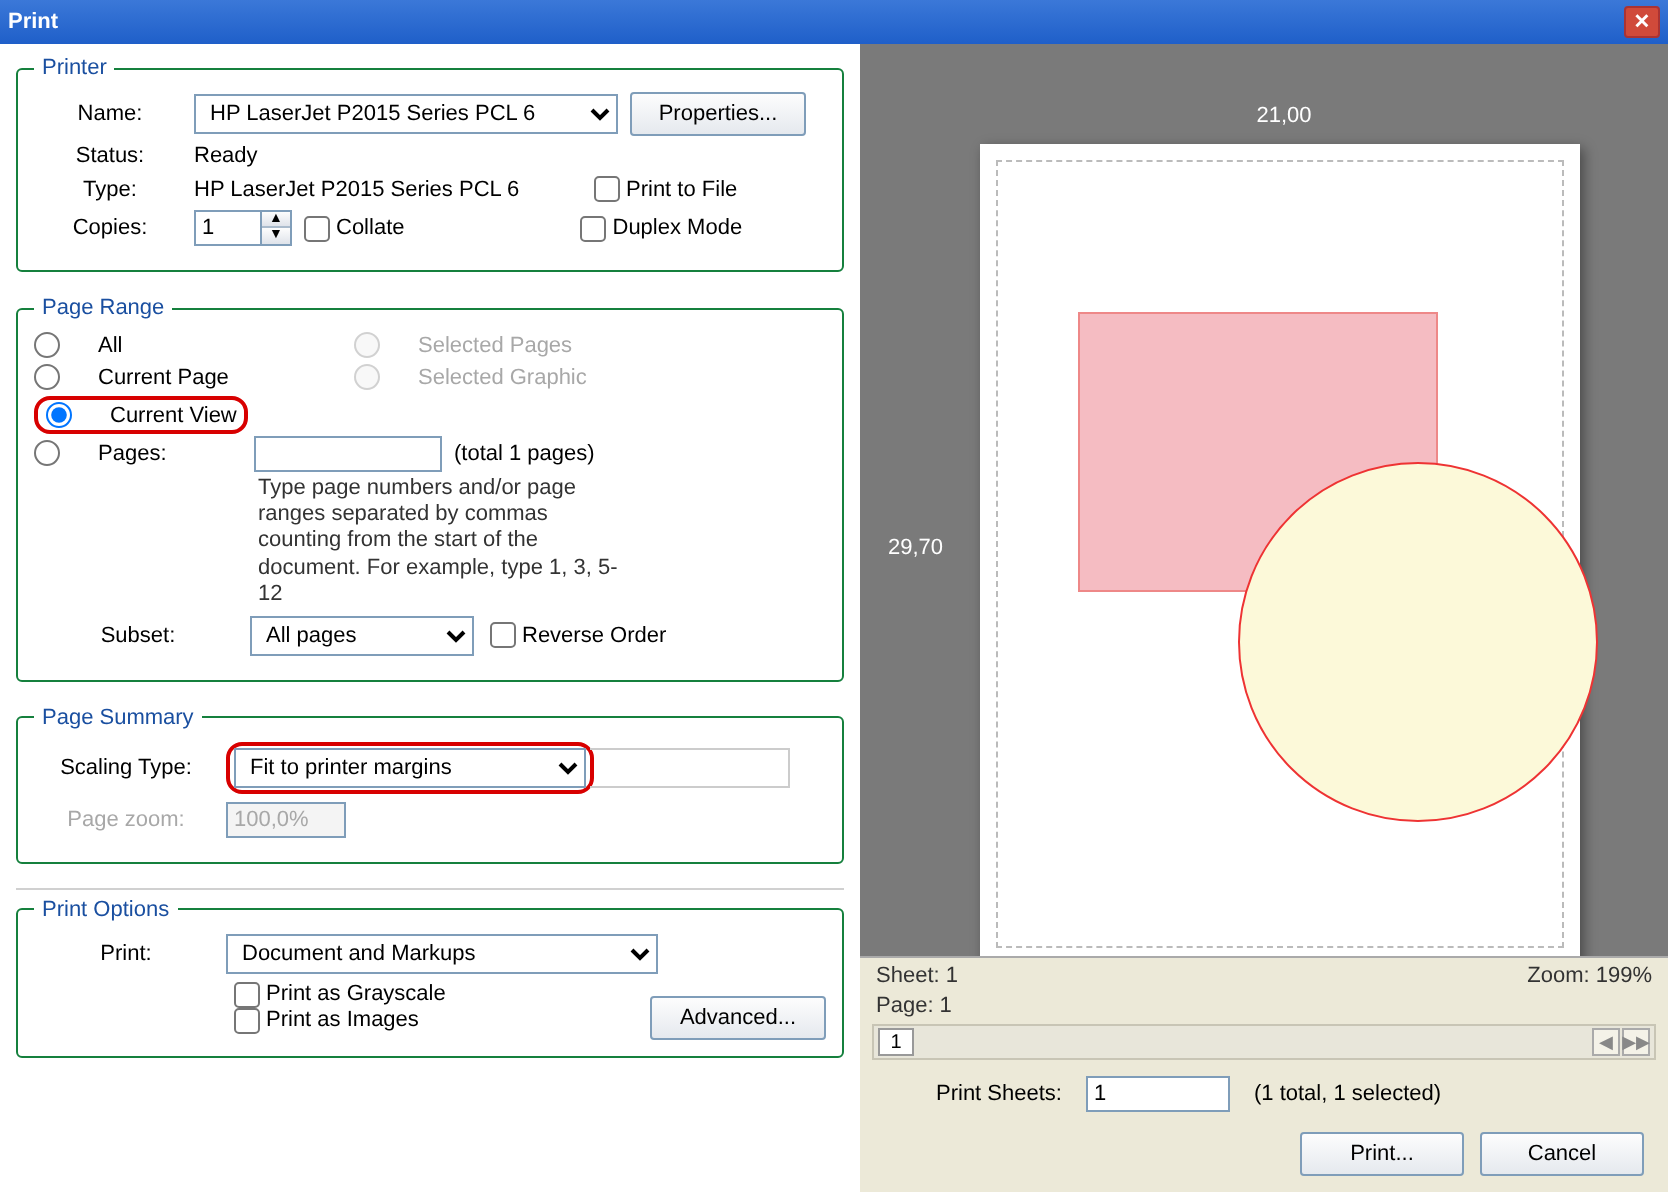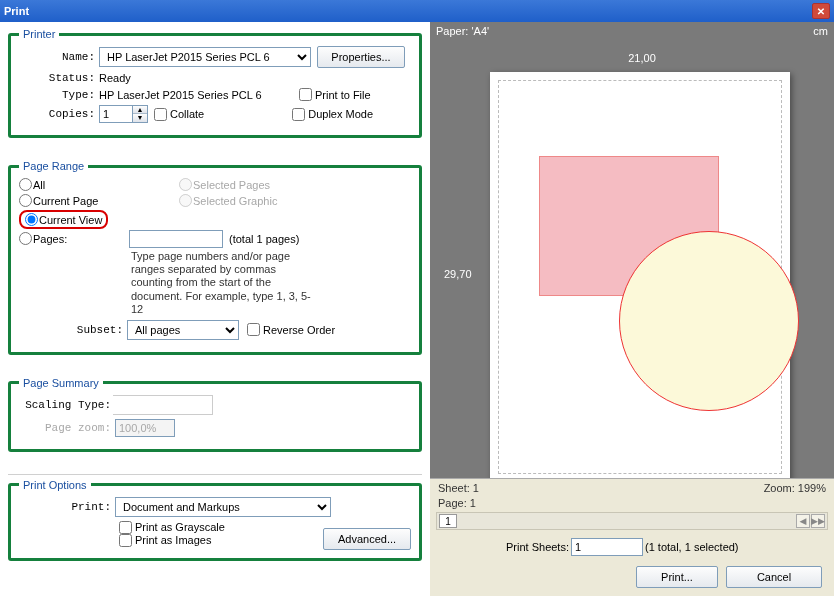--- a/index.html
+++ b/index.html
@@ -6,36 +6,36 @@
 body { background: #fff; width: 834px; height: 596px; overflow: hidden; }
 
 .titlebar { height: 22px; background: linear-gradient(#3b78d8,#1f5fc9); display: flex; align-items: center; padding: 4px 4px; color: #fff; font-weight: bold; }
 .titlebar .title { flex: 1; }
 .close-btn { width: 18px; height: 16px; background: #d04a3a; border: 1px solid #a33; display: flex; align-items: center; justify-content: center; color: #fff; font-size: 10px; cursor: pointer; border-radius: 2px; }
 
 .dialog-body { display: flex; height: 574px; }
 .left-panel { width: 430px; padding: 6px 8px 6px 8px; }
 .right-panel { flex: 1; background: #7a7a7a; position: relative; }
 
-fieldset { border: 3px solid #15803d; border-radius: 3px; padding: 6px 8px 8px 8px; margin-bottom: 22px; }
+fieldset { border: 1px solid #15803d; border-radius: 3px; padding: 6px 8px 8px 8px; margin-bottom: 12px; }
 legend { color: #1a4fa0; padding: 0 4px; }
 
 .row { display: flex; align-items: center; margin-bottom: 4px; }
-.lbl { text-align: right; padding-right: 4px; font-family: Liberation Mono, monospace; }
+.lbl { text-align: center; padding-right: 4px; }
 
 select, input[type=text] { border: 1px solid #7f9db9; background: #fff; height: 20px; padding: 1px 3px; font-size: 11px; }
 select { height: 20px; }
 input[type=text] { height: 18px; }
 
 .btn { border: 1px solid #7f9db9; background: linear-gradient(#fdfdfd,#e5e9ee); height: 22px; padding: 0 12px; cursor: pointer; border-radius: 2px; font-size: 11px; }
 
 .chk { display: flex; align-items: center; gap: 3px; }
 .chk input { width: 13px; height: 13px; }
 
-.radio { display: flex; align-items: center; gap: 1px; margin-bottom: 3px; }
+.radio { display: flex; align-items: center; gap: 19px; margin-bottom: 3px; }
 .radio input { width: 13px; height: 13px; }
 
 .highlight { border: 2px solid #d80000; border-radius: 8px; padding: 1px 4px; display: inline-flex; align-items: center; }
 
 .disabled { color: #a8a8a8; }
 .hint { color: #333; font-size: 11px; line-height: 1.2; padding: 2px 0 4px 112px; max-width:300px;}
 
 .summary { text-align: right; margin-top:4px; }
 .summary .num { color: #1a4fa0; }
 
@@ -56,21 +56,21 @@
 
 .preview-footer { position:absolute; left:0; right:0; bottom:0; height:118px; background:#ece9d8; border-top:1px solid #aaa; }
 .preview-footer .info { display:flex; padding:3px 8px; color:#333; }
 .preview-footer .info .r { margin-left:auto; }
 
 .navbar { display:flex; align-items:center; background:#e8e6da; border:1px solid #c8c5b5; margin:0 6px; height:18px; }
 .navbar .pg { background:#fff; border:1px solid #999; width:18px; height:14px; margin-left:2px; display:flex; align-items:center; justify-content:center; font-size:10px;}
 .navbar .arrows { margin-left:auto; display:flex; gap:1px; padding-right:2px;}
 .navbar .arrows span { width:14px; height:14px; border:1px solid #aaa; background:#f4f2e8; display:flex; align-items:center; justify-content:center; font-size:9px; color:#888;}
 
-.sheets-row { display:flex; align-items:center; gap:2px; padding:8px 0 0 76px; }
+.sheets-row { display:flex; align-items:center; gap:12px; padding:8px 0 0 38px; }
 .btn-row { display:flex; gap:8px; justify-content:flex-end; padding:10px 12px 0 0; }
 
 .spin { display:inline-flex; }
 .spin input { width:34px; text-align:left; }
 .spin .arrows { display:flex; flex-direction:column; border:1px solid #7f9db9; border-left:none; }
 .spin .arrows span { width:14px; height:8px; background:linear-gradient(#fdfdfd,#dfe3ea); font-size:7px; line-height:7px; text-align:center; cursor:pointer; border-bottom:1px solid #abc;}
 .spin .arrows span:last-child{border-bottom:none;}
 </style>
 </head>
 <body>
@@ -172,20 +172,23 @@
             <input type="checkbox" style="">
             <span>Reverse Order</span>
           </label>
       </div>
     </fieldset>
 
     <fieldset>
       <legend>Page Summary</legend>
       <div class="row">
         <span class="lbl" style="width:96px">Scaling Type:</span>
+        <span class="highlight" style="padding:1px 2px">
+          <select style="width:176px"><option>Fit to printer margins</option></select>
+        </span>
         <span style="width:100px;border:1px solid #ccc;height:20px;margin-left:-2px;border-left:none"></span>
       </div>
       <div class="row disabled">
         <span class="lbl" style="width:96px">Page zoom:</span>
         <input type="text" disabled="" style="width: 60px; color: rgb(168, 168, 168); background: rgb(244, 244, 244);" value="100,0%">
       </div>
     </fieldset>
 
     <hr class="divider">
 
@@ -206,24 +209,20 @@
               <span>Print as Images</span>
             </label>
         </div>
         <button class="btn" style="width:88px;align-self:flex-end">Advanced...</button>
       </div>
     </fieldset>
 
   </div>
 
   <div class="right-panel">
-    <div class="paper-header">
-      <span>Paper: 'A4'</span>
-      <span class="right">cm</span>
-    </div>
     <div class="ruler-top">
         <span class="lbl-c">21,00</span>
       </div>
     <div class="ruler-left">
         <span class="lbl-c">29,70</span>
       </div>
     <div class="paper">
       <div class="paper-inner">
         <div class="rect"></div>
         <div class="circle"></div>
@@ -245,17 +244,17 @@
           <span>▶▶</span>
         </span>
       </div>
       <div class="sheets-row">
         <span>Print Sheets:</span>
         <input type="text" style="width: 72px;" value="1">
         <span>(1 total, 1 selected)</span>
       </div>
       <div class="btn-row">
         <button class="btn" style="width:82px">Print...</button>
-        <button class="btn" style="width:96px">Cancel</button>
+        <button class="btn" style="width:82px">Cancel</button>
       </div>
     </div>
   </div>
 </div>
 
 </body></html>

